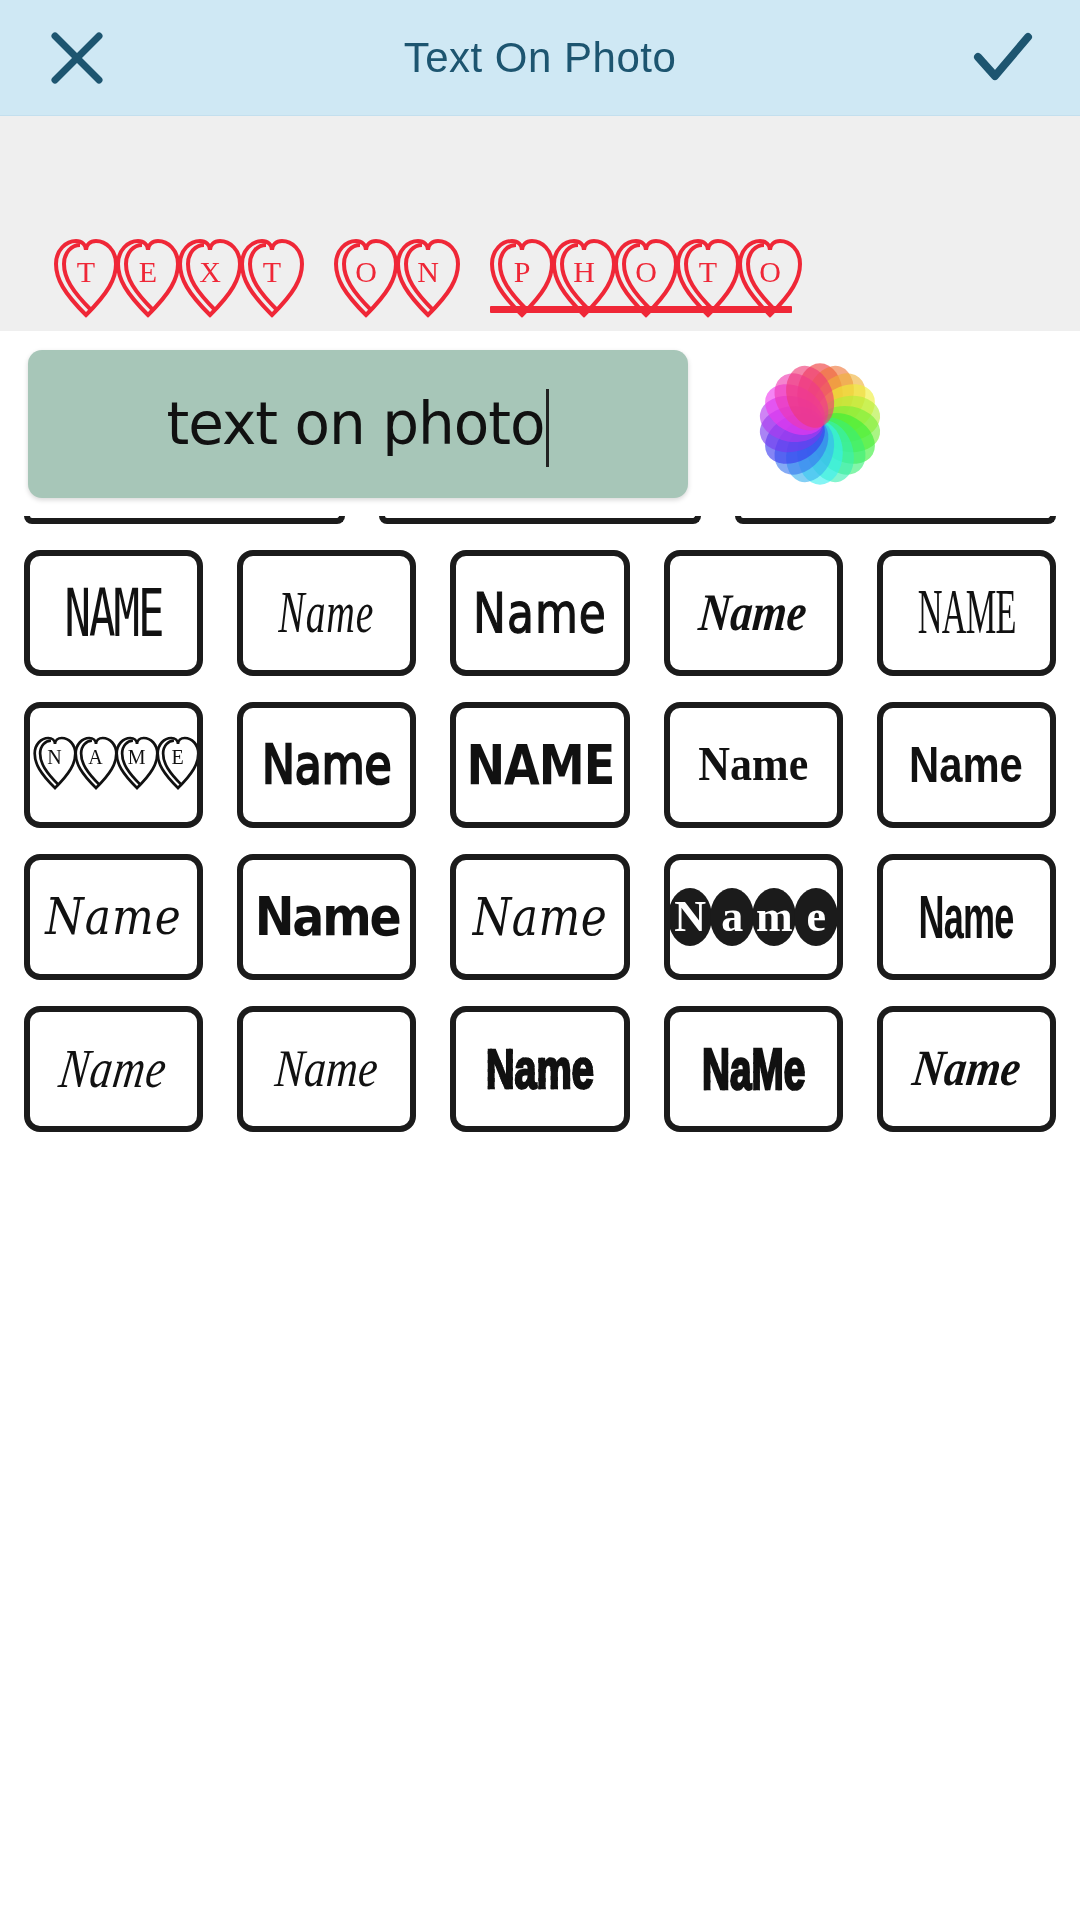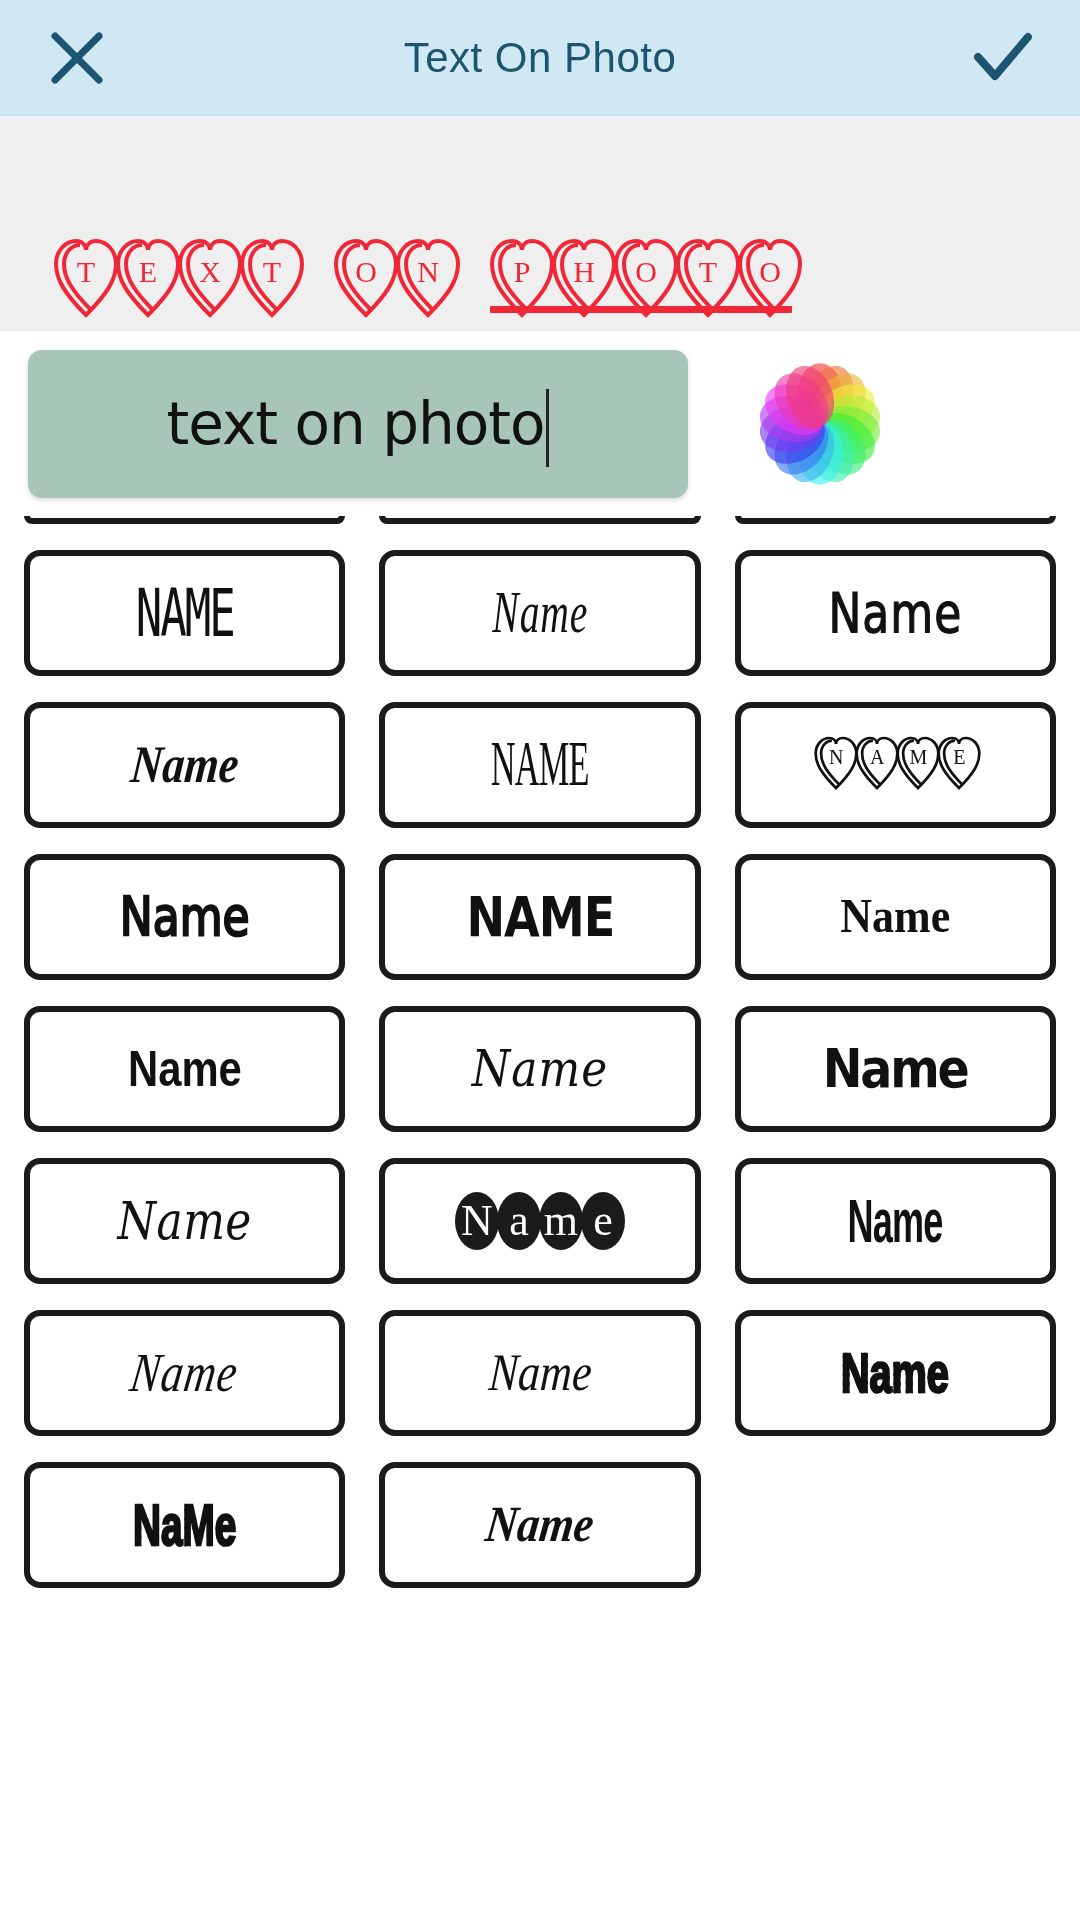--- a/index.html
+++ b/index.html
@@ -125,21 +125,21 @@
   
   .grid-wrap{
     position:absolute;
     top:516px;
     left:0;right:0;
     bottom:0;
     overflow:hidden;
   }
   .grid{
     display:grid;
-    grid-template-columns:repeat(3,1fr);
+    grid-template-columns:repeat(5,1fr);
     column-gap:34px;
     row-gap:26px;
     padding:0 24px;
   }
   .font-card{
     height:126px;
     border:6px solid #1b1b1b;
     border-radius:16px;
     background:#fff;
     display:flex;
@@ -162,21 +162,21 @@
   .s-serifcond{font-family:"Liberation Serif", serif; font-size:42px; transform:scaleY(1.45) scaleX(.78); letter-spacing:-1px;}
   .s-hearts{font-family:"Liberation Serif", serif; font-size:24px;}
   .s-outline{font-family:"DejaVu Sans", sans-serif; font-size:44px; color:#fff; -webkit-text-stroke:2px #111; transform:scaleY(1.2);}
   .s-funky{font-family:"DejaVu Sans", sans-serif; font-weight:bold; font-size:44px; transform:scaleY(1.25) scaleX(1.05); letter-spacing:-1px;}
   .s-serif{font-family:"Liberation Serif", serif; font-size:48px; font-weight:bold; transform:scaleY(1.1);}
   .s-boldsans{font-family:"Liberation Sans", sans-serif; font-weight:bold; font-size:50px; transform:scaleY(1.15) scaleX(.95);}
   .s-elegant{font-family:"DejaVu Serif", serif; font-style:italic; font-size:40px; transform:scaleY(1.15); letter-spacing:1px;}
   .s-bubble{font-family:"DejaVu Sans", sans-serif; font-weight:bold; font-size:48px; transform:scaleY(1.2) scaleX(1.08); letter-spacing:-2px;}
   .s-greek{font-family:"Liberation Serif", serif; font-size:52px; transform:scaleY(1.1); letter-spacing:1px;}
   .s-fancy{font-family:"DejaVu Serif", serif; font-style:italic; font-size:38px; transform:scaleY(1.2); letter-spacing:.5px;}
-  .s-invert{font-family:"Liberation Serif", serif; font-weight:normal; font-size:40px;}
+  .s-invert{font-family:"Liberation Serif", serif; font-weight:bold; font-size:40px;}
   .s-invert span{
     display:inline-block;
     background:#1b1b1b;
     color:#fff;
     border-radius:50%;
     width:44px;height:58px;
     line-height:58px;
     text-align:center;
     margin:0 -1px;
   }

